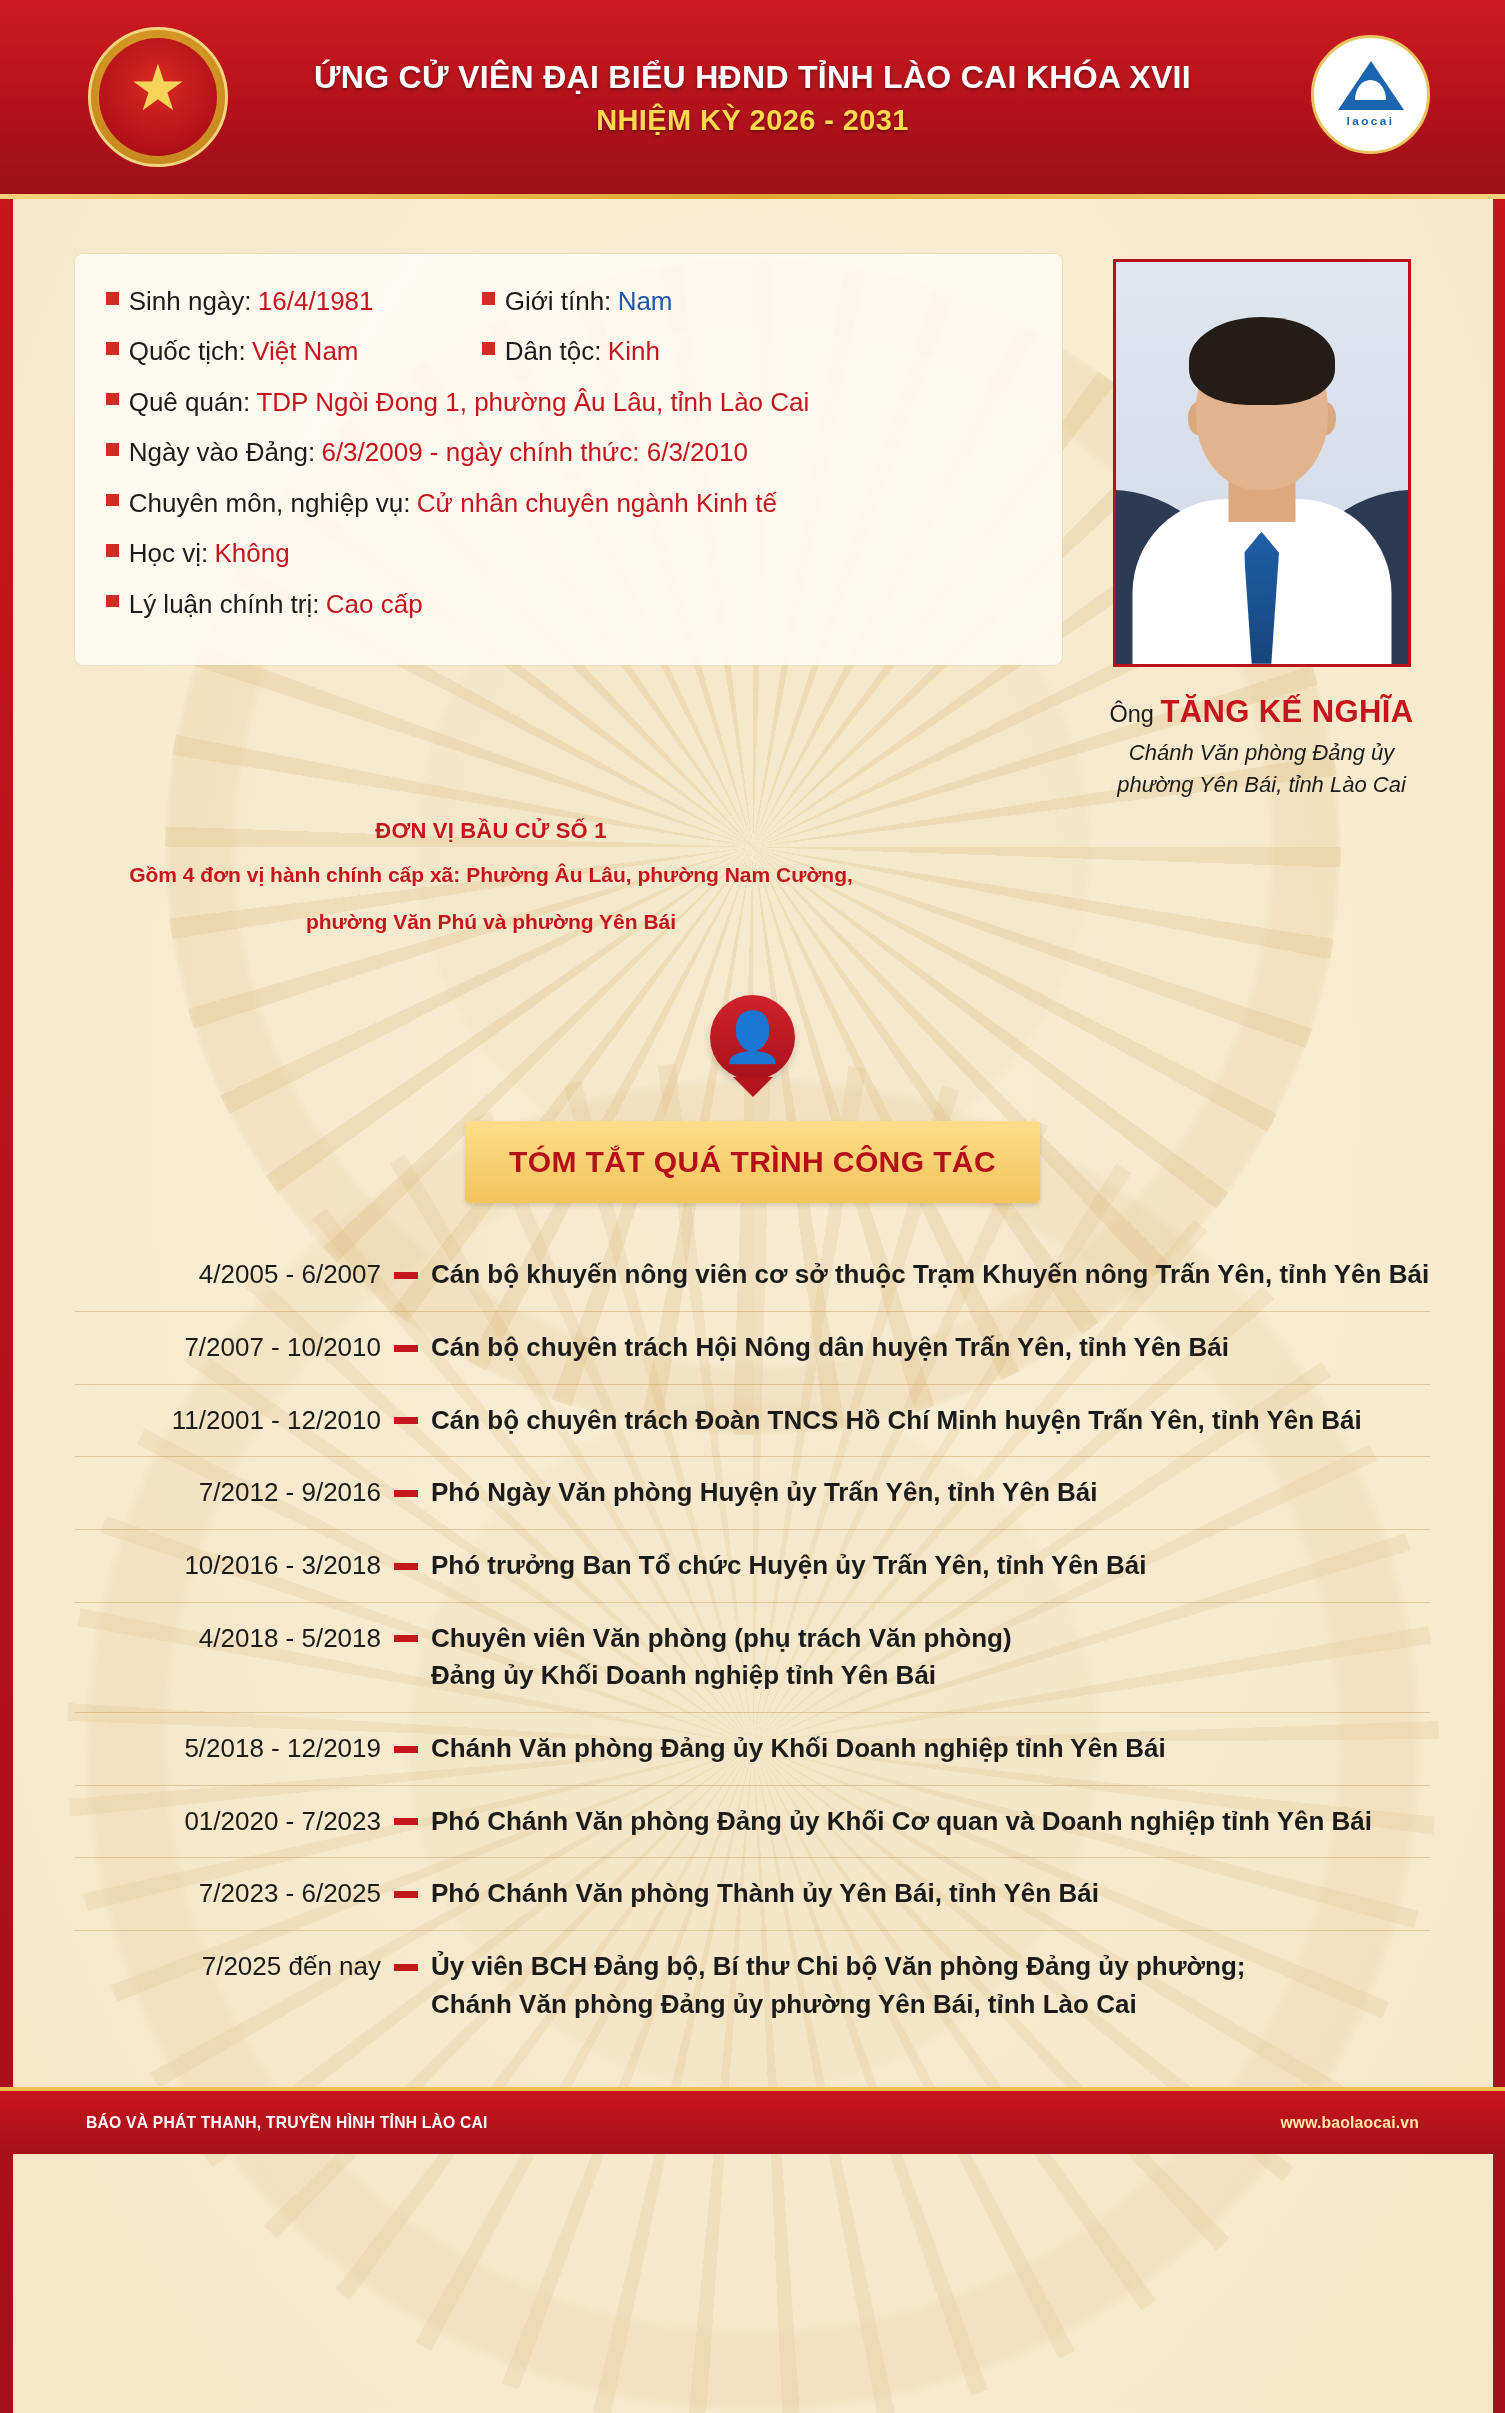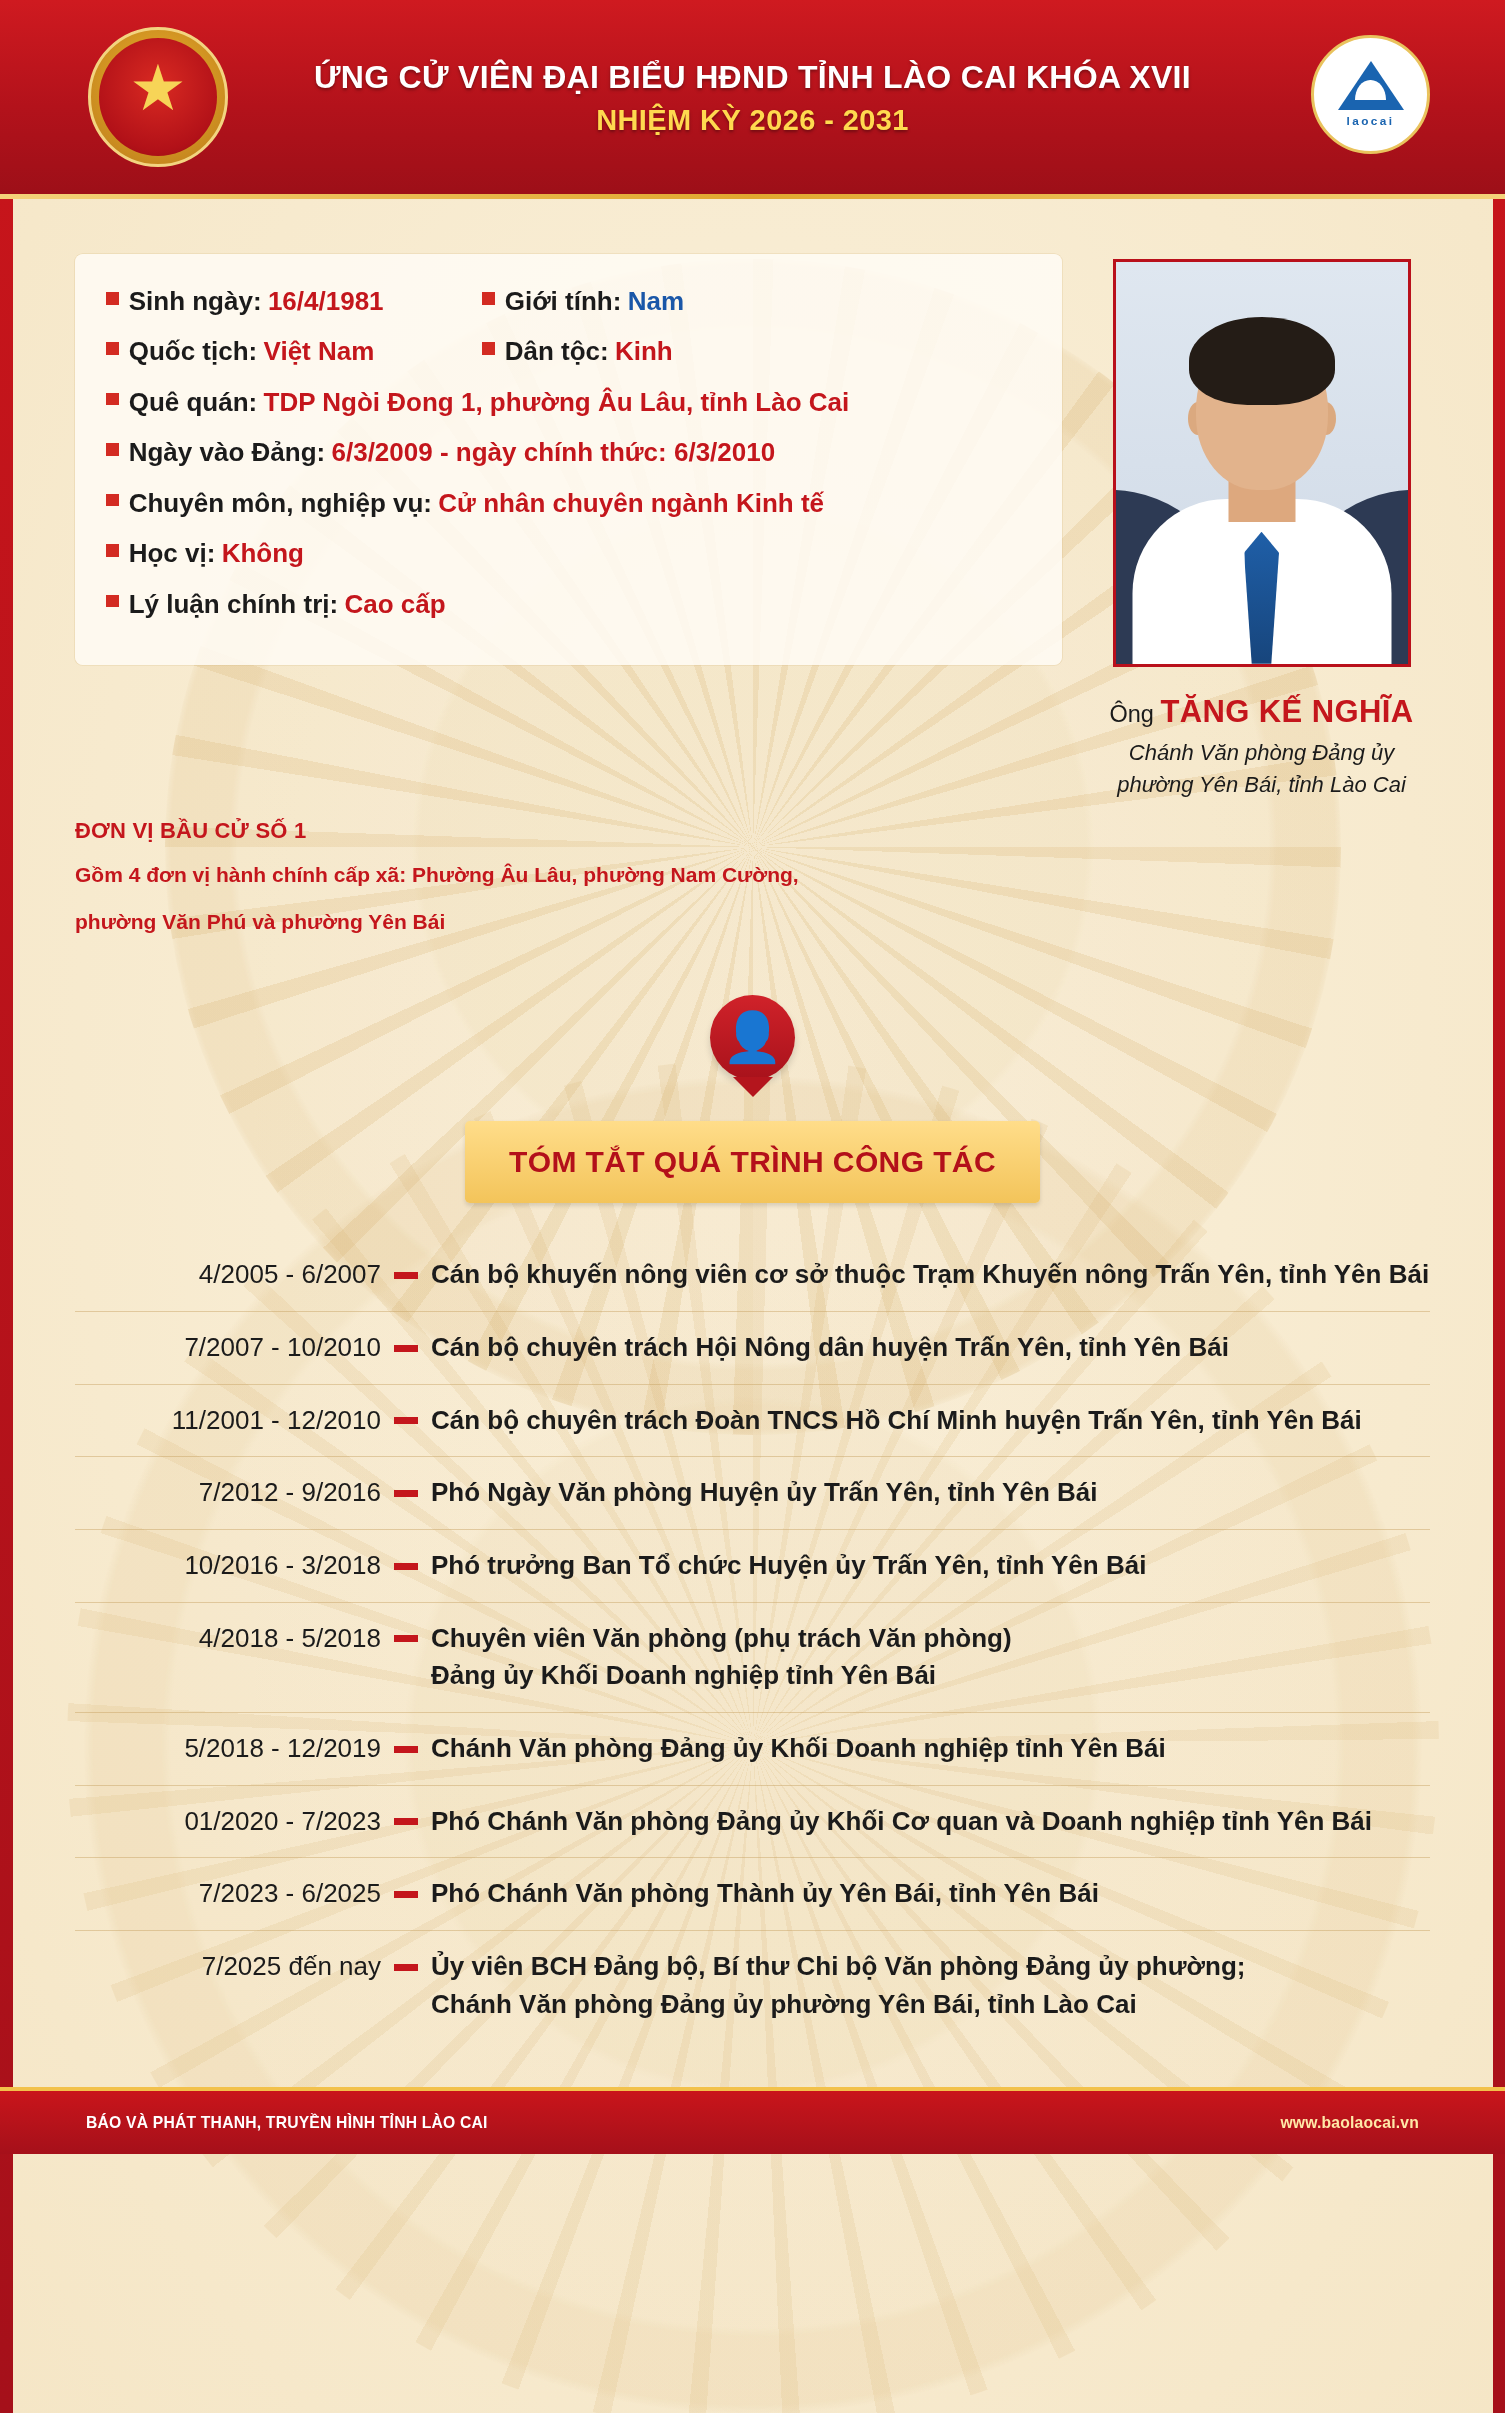--- a/index.html
+++ b/index.html
@@ -157,21 +157,20 @@
     padding: 27px 31px 31px 31px;
     box-shadow: 0 0 0 0.8px rgba(212,176,112,0.25);
   }
   .info-row {
     display: flex;
     align-items: flex-start;
     font-size: 26px;
     line-height: 1.55;
     color: #1b1b1b;
     margin-bottom: 10.2px;
-    font-weight: bold;
   }
   .info-row.duo > .cell { display: flex; align-items: flex-start; }
   .info-row.duo > .cell.first { width: 376px; flex: 0 0 376px; }
   .bullet {
     display: inline-block;
     width: 12.5px; height: 12.5px;
     background: #d32b22;
     margin: 11px 10.2px 0 0;
     flex: 0 0 12.5px;
   }
@@ -247,20 +246,21 @@
     color: #1b1b1b;
     line-height: 1.45;
   }
 
   
   .unit-block {
     position: relative;
     z-index: 4;
     width: 863px;
     margin: 17px 0 0 75px;
+    text-align: center;
     color: #c4161c;
     font-weight: bold;
     padding-right: 31px;
   }
   .unit-title { font-size: 22px; letter-spacing: 0.2px; }
   .unit-desc { font-size: 21px; line-height: 1.45; margin-top: 16px; font-weight: bold; }
 
   
   .career {
     position: relative;

